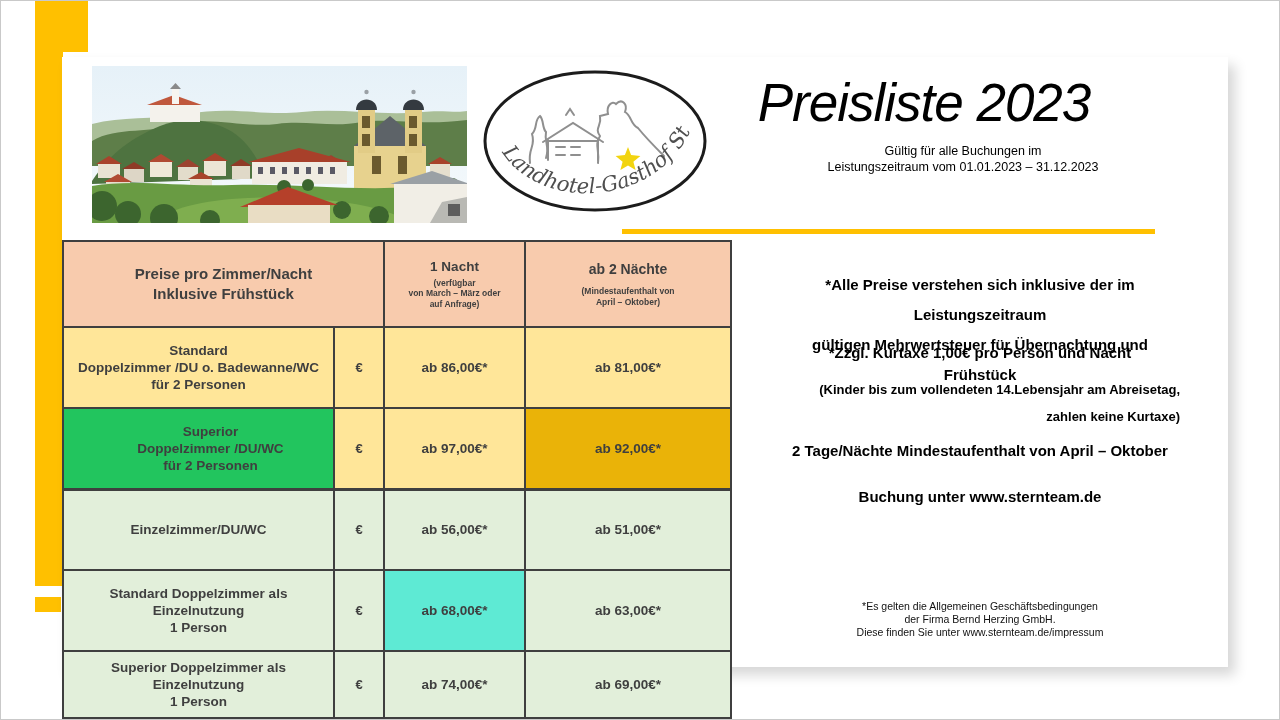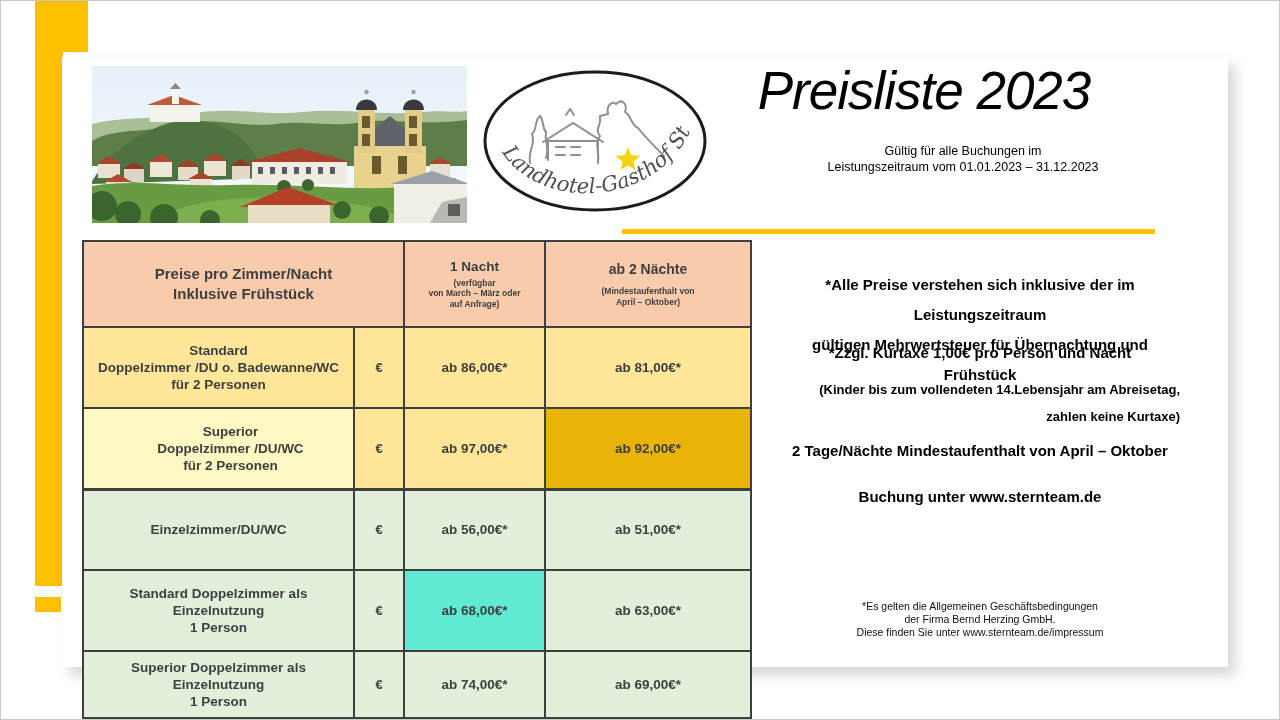--- a/index.html
+++ b/index.html
@@ -19,33 +19,33 @@
     position:absolute;left:62px;top:57px;width:1166px;height:610px;
     background:#ffffff;box-shadow:7px 8px 12px rgba(0,0,0,0.16);
   }
 
   .photo{position:absolute;left:30px;top:9px;width:375px;height:157px;overflow:hidden;}
   .photo svg{display:block;width:100%;height:100%;}
 
   .logo{position:absolute;left:416px;top:11px;width:234px;height:147px;}
   .logo svg{display:block;width:100%;height:100%;}
 
-  .title-block{position:absolute;left:652px;top:4px;width:420px;text-align:center;}
+  .title-block{position:absolute;left:652px;top:16px;width:420px;text-align:center;}
   .title-block h1{
     margin:0;font-style:italic;font-weight:normal;font-size:53px;line-height:60px;
     letter-spacing:-1px;color:#000;white-space:nowrap;
   }
   .subtitle{position:absolute;left:691px;top:62px;width:420px;text-align:center;
     font-size:12.5px;line-height:16px;color:#000;margin-top:24px;}
 
   .yellow-rule{position:absolute;left:560px;top:172px;width:533px;height:5px;}
 
   
   table.price{
-    position:absolute;left:20px;top:183px;border-collapse:collapse;table-layout:fixed;
+    position:absolute;left:0;top:183px;border-collapse:collapse;table-layout:fixed;
   }
   table.price td{
     border:2px solid #3f3f3f;text-align:center;vertical-align:middle;
     color:#3f3f3f;font-weight:bold;padding:0 4px;
   }
   .col-room{width:271px;}  .col-cur{width:50px;}
   .col-n1{width:141px;}    .col-n2{width:206px;}
   tr.hdr{height:86px;}
   tr.body-row{height:81px;}
   tr.last{height:67px;}
@@ -232,21 +232,21 @@
         <span class="ln">Standard</span>
         <span class="ln">Doppelzimmer /DU o. Badewanne/WC</span>
         <span class="ln">für 2 Personen</span>
       </td>
       <td class="cur" style="background-color: rgb(255, 230, 153);">€</td>
       <td class="price-val" style="background-color: rgb(255, 230, 153);">ab 86,00€*</td>
       <td class="price-val" style="background-color: rgb(255, 230, 153);">ab 81,00€*</td>
     </tr>
 
     <tr class="body-row">
-      <td class="room" style="background-color: #fef9c3; padding-left: 28px;">
+      <td class="room" style="background-color: #22c55e; padding-left: 28px;">
         <span class="ln">Superior</span>
         <span class="ln">Doppelzimmer /DU/WC</span>
         <span class="ln">für 2 Personen</span>
       </td>
       <td class="cur" style="background-color: rgb(255, 230, 153);">€</td>
       <td class="price-val" style="background-color: rgb(255, 230, 153);">ab 97,00€*</td>
       <td class="price-val" style="background-color: #eab308;">ab 92,00€*</td>
     </tr>
 
     <tr class="body-row group-sep">

